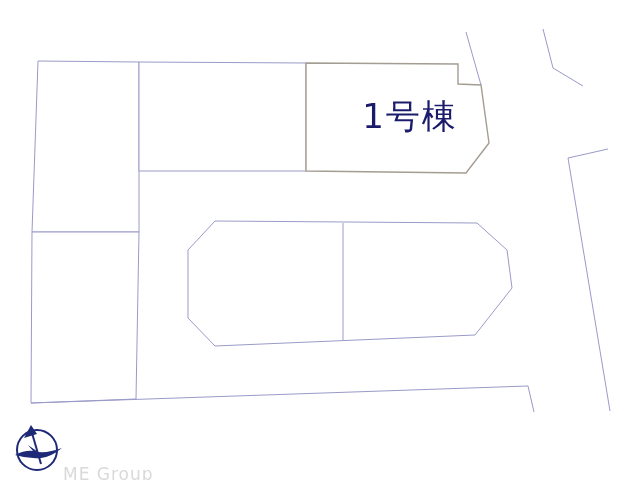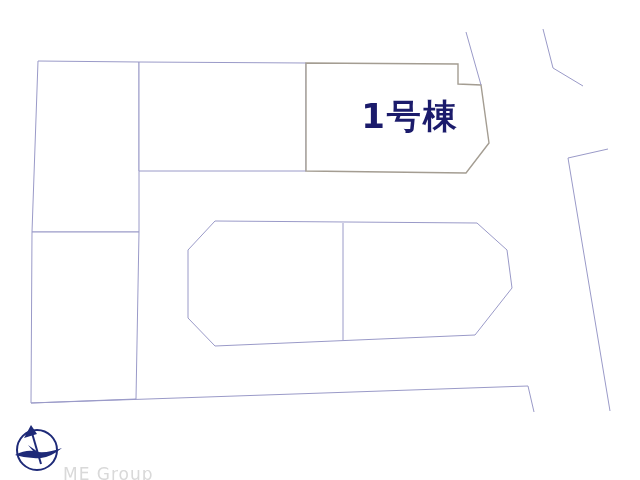--- a/index.html
+++ b/index.html
@@ -13,21 +13,21 @@
   .plan-svg{position:absolute;left:0;top:0;}
   .plot{fill:#ffffff;stroke:#9a9ac8;stroke-width:1;}
   .plot-highlight{stroke:#a49d92;stroke-width:1.4;}
   .road-line{fill:none;stroke:#9a9ac8;stroke-width:1;}
   .divider{stroke:#9a9ac8;stroke-width:1;}
   .lot-label{
     position:absolute;
     left:350px;top:98px;width:120px;
     text-align:center;
     font-size:34px;
-    font-weight:bold;
+    font-weight:normal;
     letter-spacing:2px;
     line-height:1.1;
     color:#1b1b6b;
   }
   .footer{position:absolute;left:0;top:0;width:640px;height:480px;pointer-events:none;}
   .compass{position:absolute;left:12px;top:424px;}
   .company{
     position:absolute;left:63px;top:464px;
     font-size:17px;
     letter-spacing:1px;

